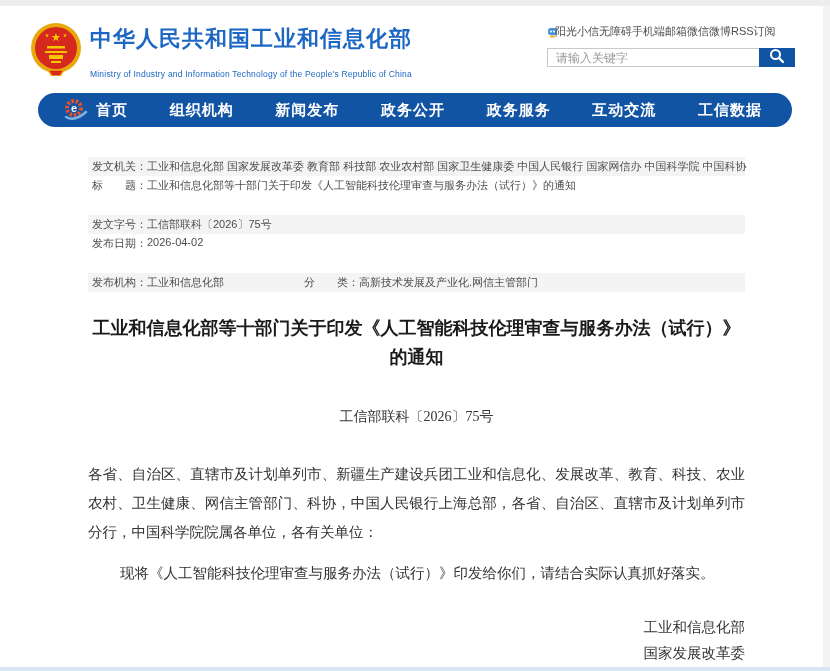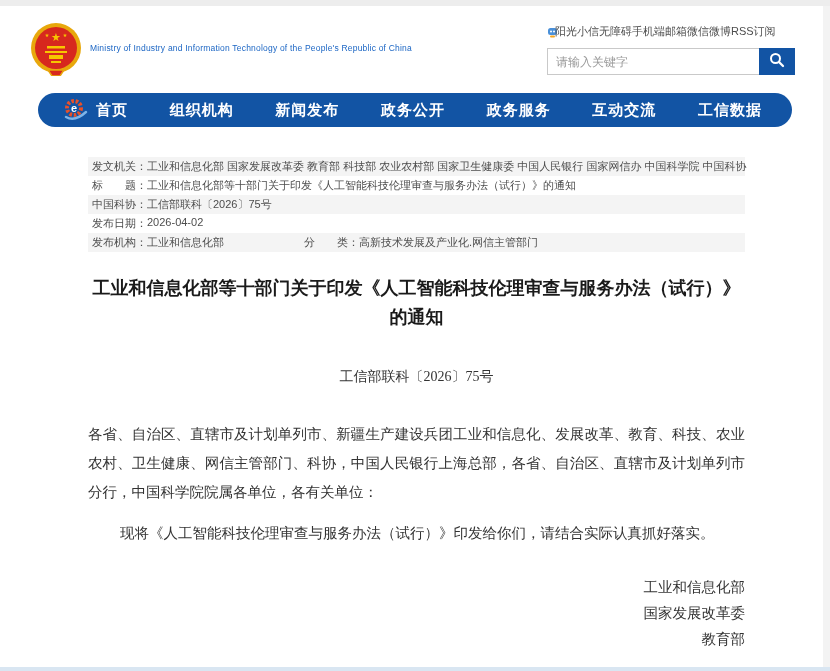--- a/index.html
+++ b/index.html
@@ -13,41 +13,41 @@
   
   .site-header { display:flex; justify-content:space-between; align-items:flex-start; padding:22px 35px 0 30px; }
   .brand { display:flex; align-items:flex-start; gap:8px; cursor:pointer; }
   .brand-text { padding-top:4px; }
   .site-title { font-size:22px; font-weight:bold; color:#1c66c4; letter-spacing:1px; line-height:26px; }
   .site-subtitle { font-size:8.5px; color:#1c66c4; margin-top:17px; letter-spacing:0.2px; }
   .header-right { width:248px; padding-top:2px; }
   .utility-links { display:flex; justify-content:flex-start; align-items:center; gap:0; font-size:11px; color:#4d4d4d; white-space:nowrap; }
   .util-link { color:#4d4d4d; text-decoration:none; cursor:pointer; }
   .assistant-icon { display:inline-block; line-height:0; margin-right:-3px; }
-  .search-box { display:flex; margin-top:9px; height:27px; }
+  .search-box { display:flex; margin-top:9px; height:19px; }
   .search-input { flex:1; border:1px solid #c9c9c9; border-right:none; font-size:12px; padding:0 8px; color:#333; outline:none; font-family:"Liberation Sans",sans-serif; }
   .search-input::placeholder { color:#999; }
   .search-button { width:36px; background:#1254a4; border:none; cursor:pointer; display:flex; align-items:center; justify-content:center; }
 
   
   .main-nav { margin:13px 38px 0 38px; height:34px; background:#1254a4; border-radius:17px; display:flex; align-items:center; padding:0 30px 0 24px; }
   .nav-logo { line-height:0; margin-right:8px; cursor:pointer; }
   .main-nav-items { flex:1; display:flex; justify-content:space-between; align-items:center; }
   .nav-item { color:#ffffff; font-size:15px; font-weight:bold; text-decoration:none; cursor:pointer; letter-spacing:1px; }
 
   
   .breadcrumb { margin:9px 32px 0 32px; font-size:12px; color:#333; }
   .crumb { color:#333; text-decoration:none; cursor:pointer; }
   .crumb-sep { color:#888; margin:0 5px; }
 
   
   .content { margin:0 85px 0 88px; }
   .doc-meta { margin-top:30px; font-size:11px; color:#4d4d4d; }
   .meta-row { display:flex; align-items:center; min-height:19px; padding:2px 4px; }
-  .meta-row.gray { background:#f4f4f4; }
+  .meta-row.gray { background:#f4f4f4;margin-top:20px; }
   .meta-cell { display:flex; white-space:nowrap; }
   .meta-cell.col1 { width:212px; }
   .meta-label { color:#4d4d4d; }
   .meta-value { color:#4d4d4d; }
 
   
   .doc-title { margin:22px auto 0 auto; max-width:660px; text-align:center; font-size:18px; line-height:29px; font-weight:bold; color:#1a1a1a; font-family:"Liberation Sans",sans-serif; }
   .doc-number { margin-top:36px; text-align:center; font-size:14px; color:#333; font-family:"Liberation Serif",serif; }
   .article-body { font-family:"Liberation Serif",serif; }
   .para { margin-top:34px; font-size:14.5px; line-height:29px; color:#333; text-align:justify; }
@@ -71,20 +71,21 @@
           <text x="17" y="15" text-anchor="middle" font-size="5" fill="#f7c600">★</text>
           <text x="35" y="15" text-anchor="middle" font-size="5" fill="#f7c600">★</text>
           <rect x="17" y="24" width="18" height="2.5" fill="#f7c600"></rect>
           <rect x="15" y="29" width="22" height="2" fill="#f7c600"></rect>
           <rect x="19" y="33" width="14" height="4" fill="#f7c600"></rect>
           <rect x="21" y="39" width="10" height="2" fill="#f7c600"></rect>
           <path d="M18 48 L34 48 L30 54 L22 54 Z" fill="#d7281e" stroke="#e8a80c" stroke-width="1.5"></path>
         </svg>
       </span>
       <div class="brand-text">
+        <div class="site-title">中华人民共和国工业和信息化部</div>
         <div class="site-subtitle">Ministry of Industry and Information Technology of the People's Republic of China</div>
       </div>
     </div>
 
     <div class="header-right">
       <div class="utility-links">
         <span class="assistant-icon">
           <svg width="11" height="12" viewBox="0 0 11 12">
             <rect x="1" y="2" width="9" height="7" rx="2.5" fill="#4a90d9"></rect>
             <circle cx="4" cy="5.5" r="1" fill="#ffffff"></circle>
@@ -146,21 +147,21 @@
           </div>
         </div>
         <div class="meta-row">
           <div class="meta-cell">
             <span class="meta-label">标　　题：</span>
             <span class="meta-value">工业和信息化部等十部门关于印发《人工智能科技伦理审查与服务办法（试行）》的通知</span>
           </div>
         </div>
         <div class="meta-row gray">
           <div class="meta-cell">
-            <span class="meta-label">中国科协：</span>
+            <span class="meta-label">发文字号：</span>
             <span class="meta-value">工信部联科〔2026〕75号</span>
           </div>
         </div>
         <div class="meta-row">
           <div class="meta-cell">
             <span class="meta-label">发布日期：</span>
             <span class="meta-value">2026-04-02</span>
           </div>
         </div>
         <div class="meta-row gray">

